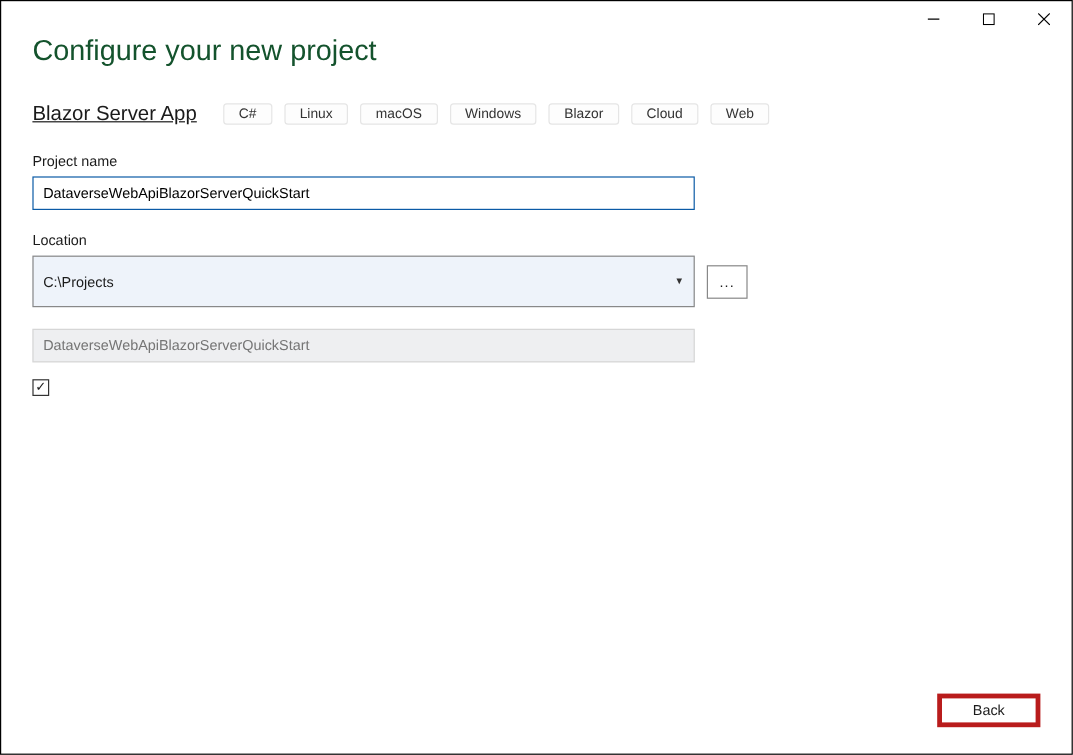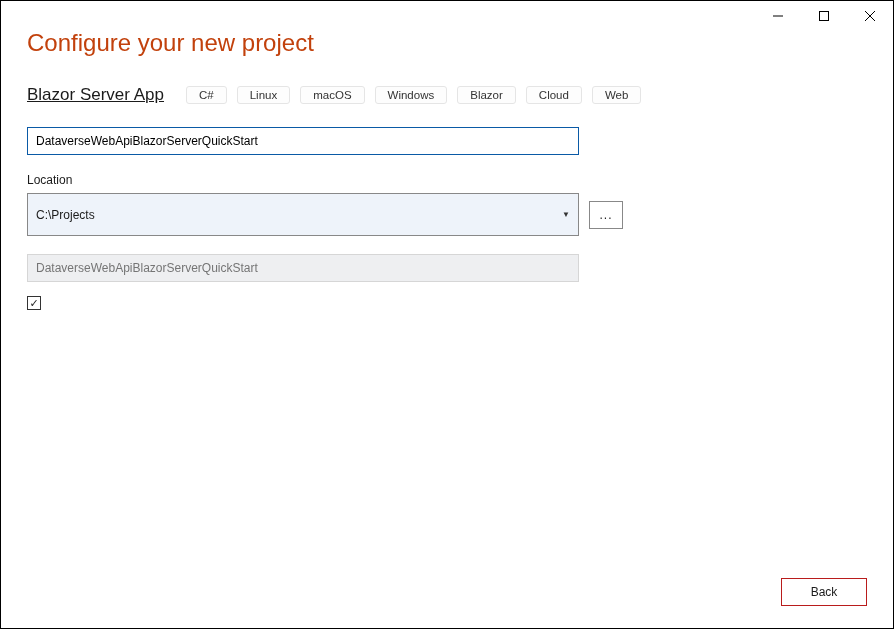--- a/index.html
+++ b/index.html
@@ -32,21 +32,21 @@
   .titlebar svg { display: block; }
   .content {
     position: absolute;
     top: 28px;
     left: 26px;
     right: 26px;
   }
   .page-title {
     font-size: 24px;
     font-weight: 400;
-    color: #c2410c;
+    color: #14532d;
     margin-bottom: 28px;
   }
   .template-row {
     display: flex;
     align-items: center;
     gap: 10px;
     margin-bottom: 22px;
     flex-wrap: wrap;
   }
   .template-name {
@@ -164,21 +164,21 @@
   .footer {
     position: absolute;
     bottom: 22px;
     right: 26px;
     display: flex;
     gap: 10px;
   }
   .nav-btn {
     width: 86px;
     height: 28px;
-    border: 1px solid #b91c1c;
+    border: 4px solid #b91c1c;
     background: #fff;
     font-size: 12px;
     display: flex;
     align-items: center;
     justify-content: center;
     cursor: pointer;
   }
   .nav-btn.primary {
     border: 1px solid #0078d4;
   }
@@ -212,20 +212,21 @@
     <span class="template-name">Blazor Server App</span>
     <span class="tag">C#</span>
     <span class="tag">Linux</span>
     <span class="tag">macOS</span>
     <span class="tag">Windows</span>
     <span class="tag">Blazor</span>
     <span class="tag">Cloud</span>
     <span class="tag">Web</span>
   </div>
 
+  <div class="field-label">Project name</div>
   <input class="text-input" type="text" value="DataverseWebApiBlazorServerQuickStart" style="">
 
   <div class="field-label">Location</div>
   <div class="location-row">
     <div class="combo">
       <span>C:\Projects</span>
       <span class="arrow">▼</span>
     </div>
     <div class="browse-btn">...</div>
   </div>

